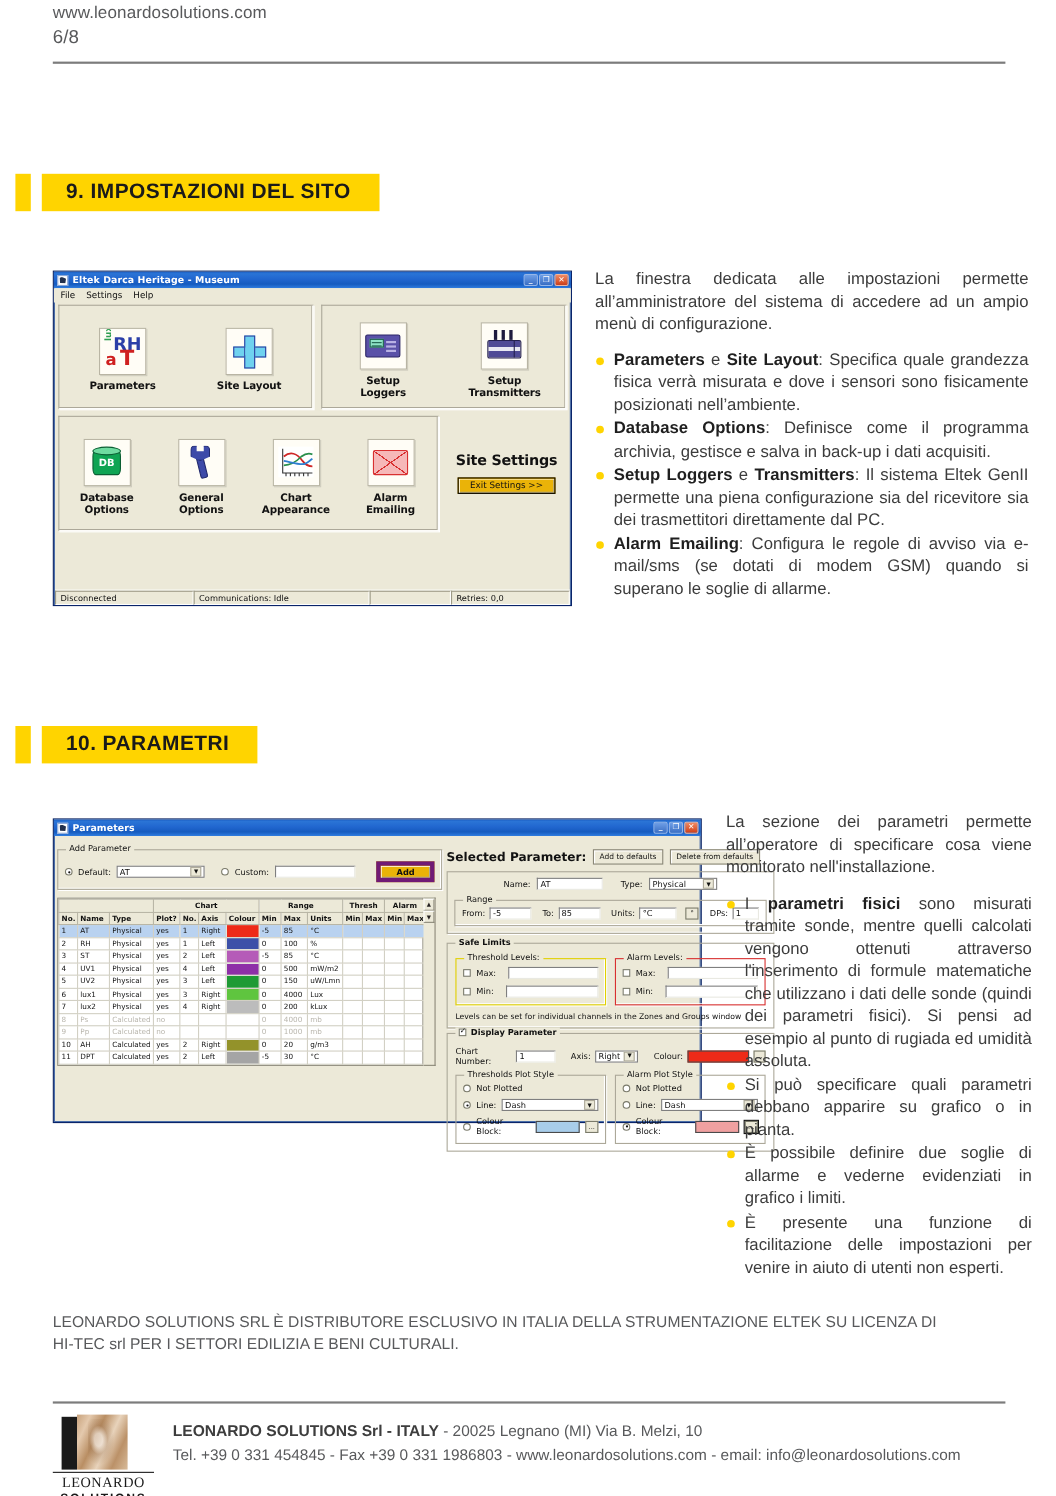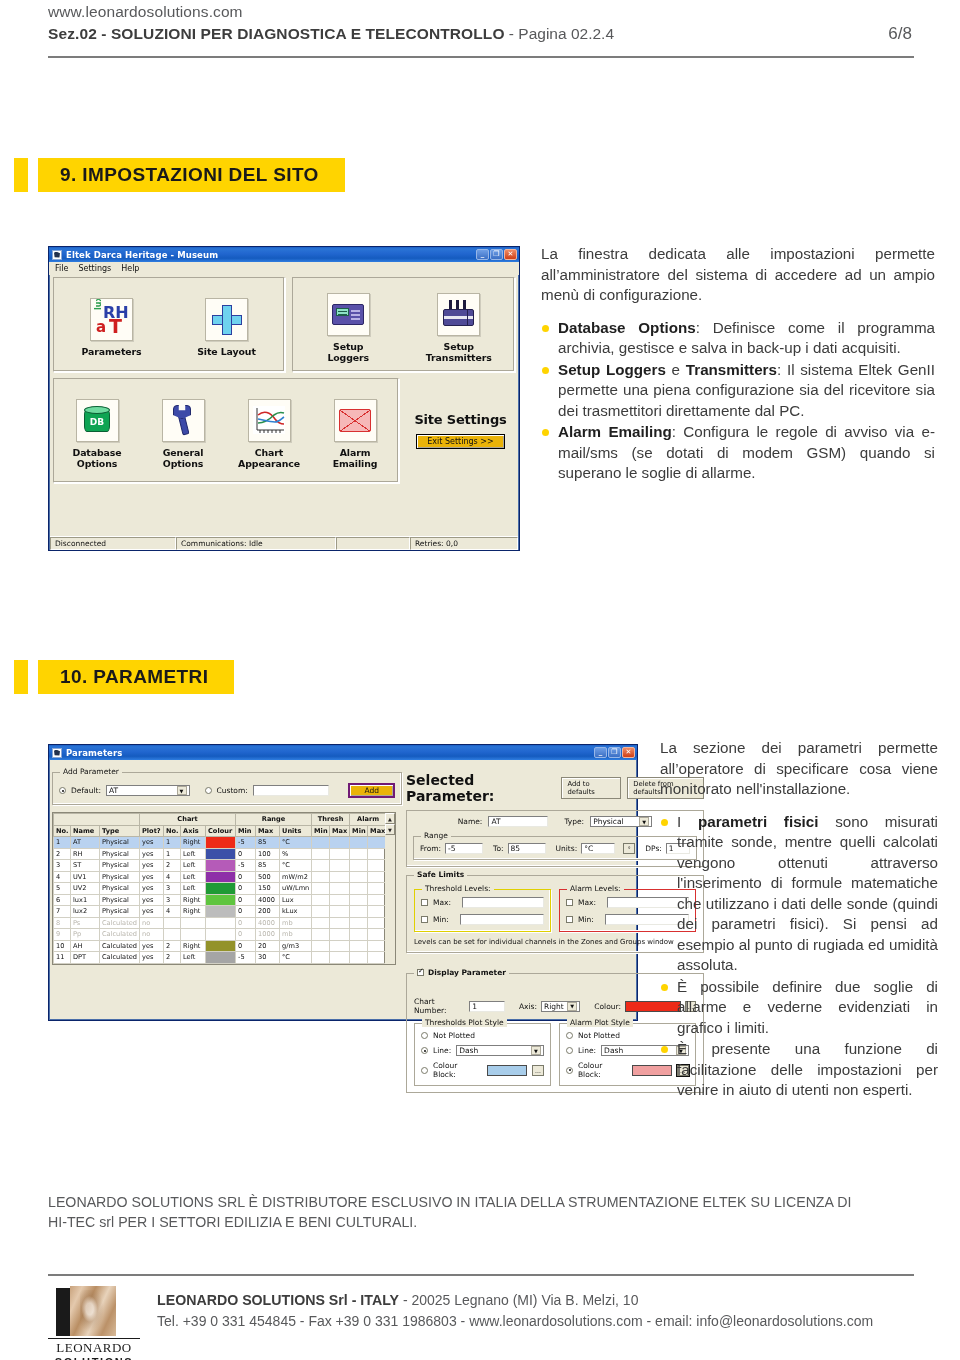--- a/index.html
+++ b/index.html
@@ -240,25 +240,20 @@
                font-weight:bold; color:#1a1a1a; text-align:center; width:92px; }
   .faddr { font-size:14px; line-height:21px; color:#58595b; padding-top:4px; }
   .faddr .l1 b { color:#3d3d3d; font-weight:bold; font-size:14.2px; }
 </style>
 </head>
 <body>
 
 <div class="page-header">
   <div class="hdr-url">www.leonardosolutions.com</div>
   <div class="hdr-row">
-    <div class="hdr-left">
-      <span class="hdr-sec">Sez.02 - SOLUZIONI PER DIAGNOSTICA E TELECONTROLLO</span>
-      <span class="hdr-sep">-</span>
-      <span class="hdr-pag">Pagina 02.2.4</span>
-    </div>
     <div class="hdr-page-no">6/8</div>
   </div>
   <div class="hdr-rule"></div>
 </div>
 
 <div class="sec-bar-wrap" style="left:14px; top:158px;">
   <div class="sec-tab"></div>
   <div class="sec-gap"></div>
   <div class="sec-title">9. IMPOSTAZIONI DEL SITO</div>
 </div>
@@ -416,20 +411,21 @@
     <div class="sb-cell" style="width:126px;">Disconnected</div>
     <div class="sb-cell" style="width:160px;">Communications: Idle</div>
     <div class="sb-cell" style="flex:1;"></div>
     <div class="sb-cell" style="width:108px;">Retries:  0,0</div>
   </div>
 </div>
 
 <div class="txt-col" style="left:541px; top:244px; width:394px;">
   <p class="intro">La finestra dedicata alle impostazioni permette all’amministratore del sistema di accedere ad un ampio menù di configurazione.</p>
   <ul class="bullets">
+    <li><b>Parameters</b><span> e </span><b>Site Layout</b><span>: Specifica quale grandezza fisica verrà misurata e dove i sensori sono fisicamente posizionati nell’ambiente.</span></li>
     <li><b>Database Options</b><span></span><b></b><span>: Definisce come il programma archivia, gestisce e salva in back-up i dati acquisiti.</span></li>
     <li><b>Setup Loggers</b><span> e </span><b>Transmitters</b><span>: Il sistema Eltek GenII permette una piena configurazione sia del ricevitore sia dei trasmettitori direttamente dal PC.</span></li>
     <li><b>Alarm Emailing</b><span></span><b></b><span>: Configura le regole di avviso via e-mail/sms (se dotati di modem GSM) quando si superano le soglie di allarme.</span></li>
   </ul>
 </div>
 
 <div class="sec-bar-wrap" style="left:14px; top:660px;">
   <div class="sec-tab"></div>
   <div class="sec-gap"></div>
   <div class="sec-title">10. PARAMETRI</div>
@@ -460,21 +456,21 @@
         <div class="row" style="margin-top:3px;">
           <span class="radio on"></span>
           <span>Default:</span>
           <span class="sel" style="width:96px;">
             <span>AT</span>
             <span class="arw">▼</span>
           </span>
           <span class="radio" style="margin-left:10px;"></span>
           <span>Custom:</span>
           <span class="fld" style="width:88px;"></span>
-          <span class="btn" style="margin-left:14px; padding:1px 14px; font-size:7.5px; border:2px solid #701a75;">Add</span>
+          <span class="btn" style="margin-left:14px; padding:1px 14px; font-size:7.5px; border:4px solid #701a75;font-weight:bold;">Add</span>
         </div>
       </div>
 
       <div style="display:flex; margin-top:7px;">
         <div class="grid">
           <table>
             <colgroup>
               <col style="width:17px">
                 <col style="width:29px">
                 <col style="width:40px">
@@ -697,21 +693,21 @@
         </div>
         <div class="scroller">
           <div class="sc-btn">▲</div>
           <div class="sc-btn">▼</div>
         </div>
       </div>
     </div>
 
     <div class="pp-right">
       <div class="row" style="margin-top:9px; gap:6px;">
-        <b style="font-size:14px;">Selected Parameter:</b>
+        <b style="font-size:11px;">Selected Parameter:</b>
         <span class="hdrbtn">Add to defaults</span>
         <span class="hdrbtn">Delete from defaults</span>
       </div>
 
       <div class="gbox" style="margin-top:6px; padding-top:5px;">
         <div class="row" style="justify-content:center; gap:6px;">
           <span>Name:</span>
           <span class="fld" style="width:60px;">AT</span>
           <span style="margin-left:10px;">Type:</span>
           <span class="sel" style="width:62px;">
@@ -761,21 +757,21 @@
             <div class="row" style="gap:5px; margin-top:6px;">
               <span class="chk"></span>
               <span>Min:</span>
               <span class="fld" style="flex:1; margin-left:6px;"></span>
             </div>
           </div>
         </div>
         <div style="font-size:7px; margin-top:6px; color:#111;">Levels can be set for individual channels in the Zones and Groups window</div>
       </div>
 
-      <div class="gbox" style="margin-top:20px; padding:20px 7px 6px;">
+      <div class="gbox" style="margin-top:4px; padding:8px 7px 6px;">
         <div class="lg" style="display:flex; align-items:center; gap:4px; font-weight:bold;">
           <span class="chk on"></span>
           <span>Display Parameter</span>
         </div>
         <div class="row" style="gap:4px; margin-top:3px;">
           <span>Chart Number:</span>
           <span class="fld" style="width:38px;">1</span>
           <span style="margin-left:10px;">Axis:</span>
           <span class="sel" style="width:42px;">
             <span>Right</span>
@@ -833,20 +829,21 @@
         </div>
       </div>
     </div>
   </div>
 </div>
 
 <div class="txt-col" style="left:660px; top:738px; width:278px;">
   <p class="intro">La sezione dei parametri permette all’operatore di specificare cosa viene monitorato nell'installazione.</p>
   <ul class="bullets">
     <li><span>I </span><b>parametri fisici</b><span> sono misurati tramite sonde, mentre quelli calcolati vengono ottenuti attraverso l'inserimento di formule matematiche che utilizzano i dati delle sonde (quindi dei parametri fisici). Si pensi ad esempio al punto di rugiada ed umidità assoluta.</span></li>
+    <li><span>Si può specificare quali parametri debbano apparire su grafico o in pianta.</span></li>
     <li><span>È possibile definire due soglie di allarme e vederne evidenziati in grafico i limiti.</span></li>
     <li><span>È presente una funzione di facilitazione delle impostazioni per venire in aiuto di utenti non esperti.</span></li>
   </ul>
 </div>
 
 <div class="footer-note">
   <div>LEONARDO SOLUTIONS SRL È DISTRIBUTORE ESCLUSIVO IN ITALIA DELLA STRUMENTAZIONE ELTEK SU LICENZA DI</div>
   <div>HI-TEC srl PER I SETTORI EDILIZIA E BENI CULTURALI.</div>
 </div>
 <div class="footer-rule"></div>

